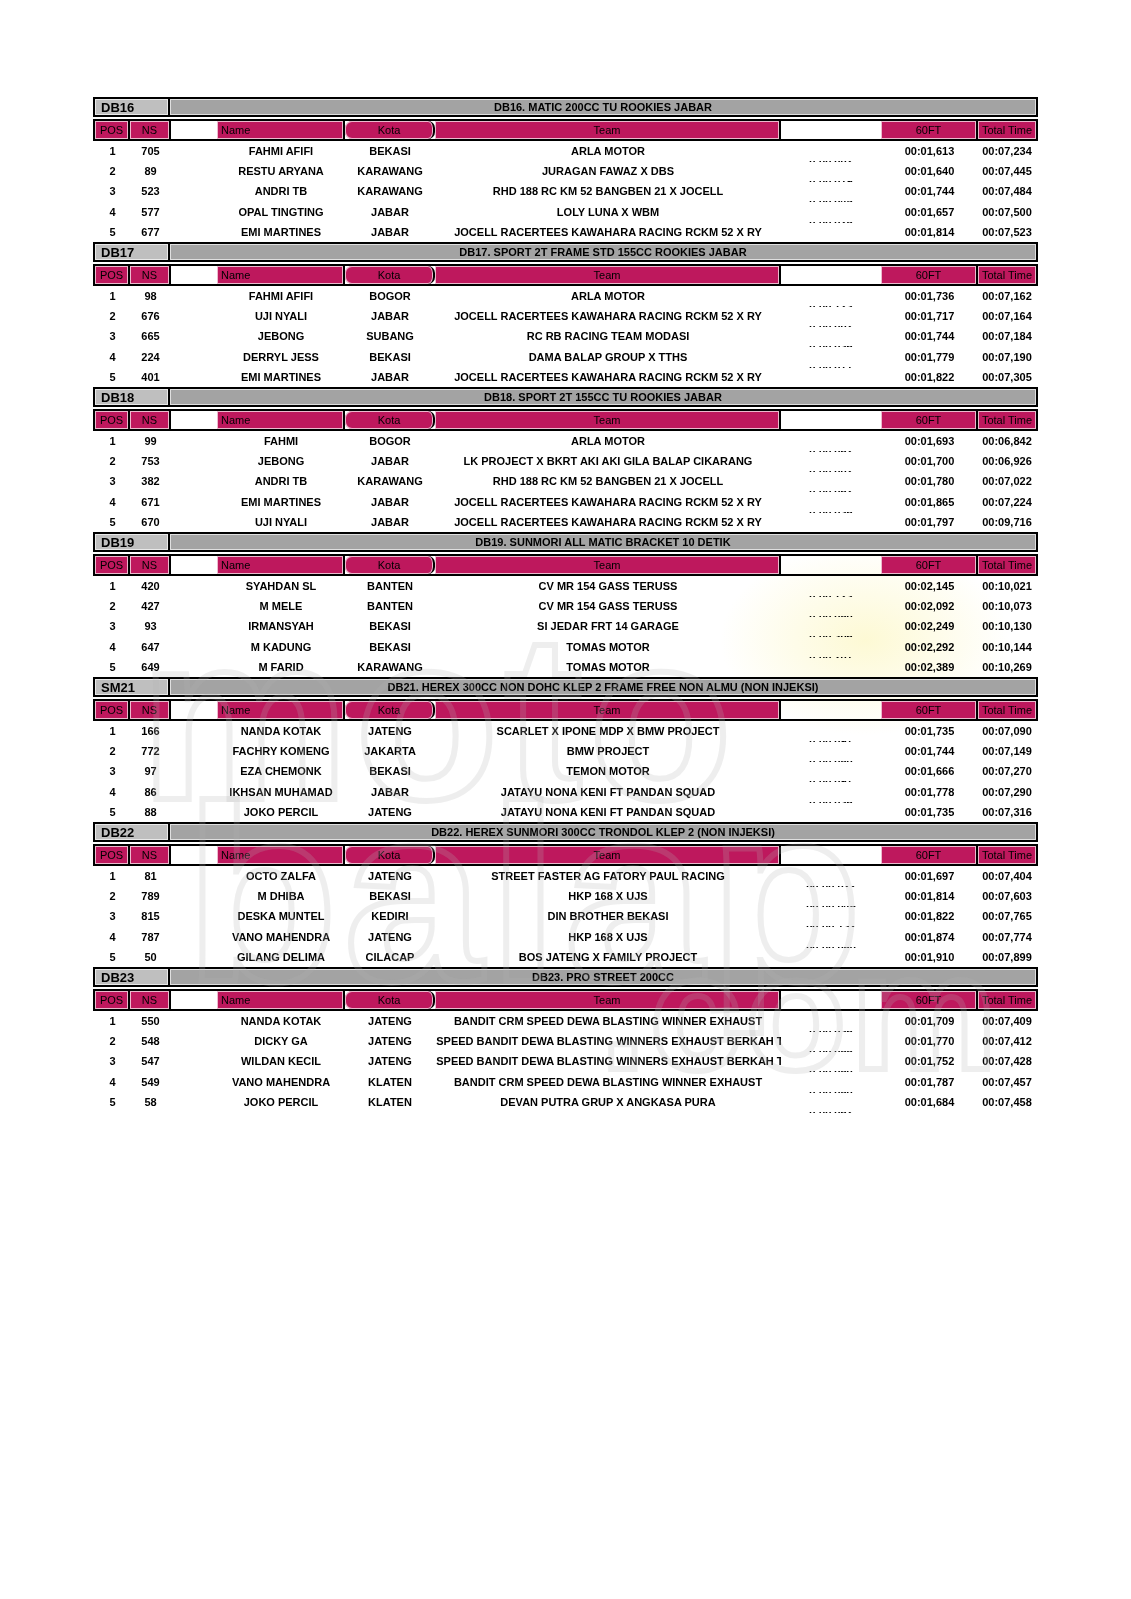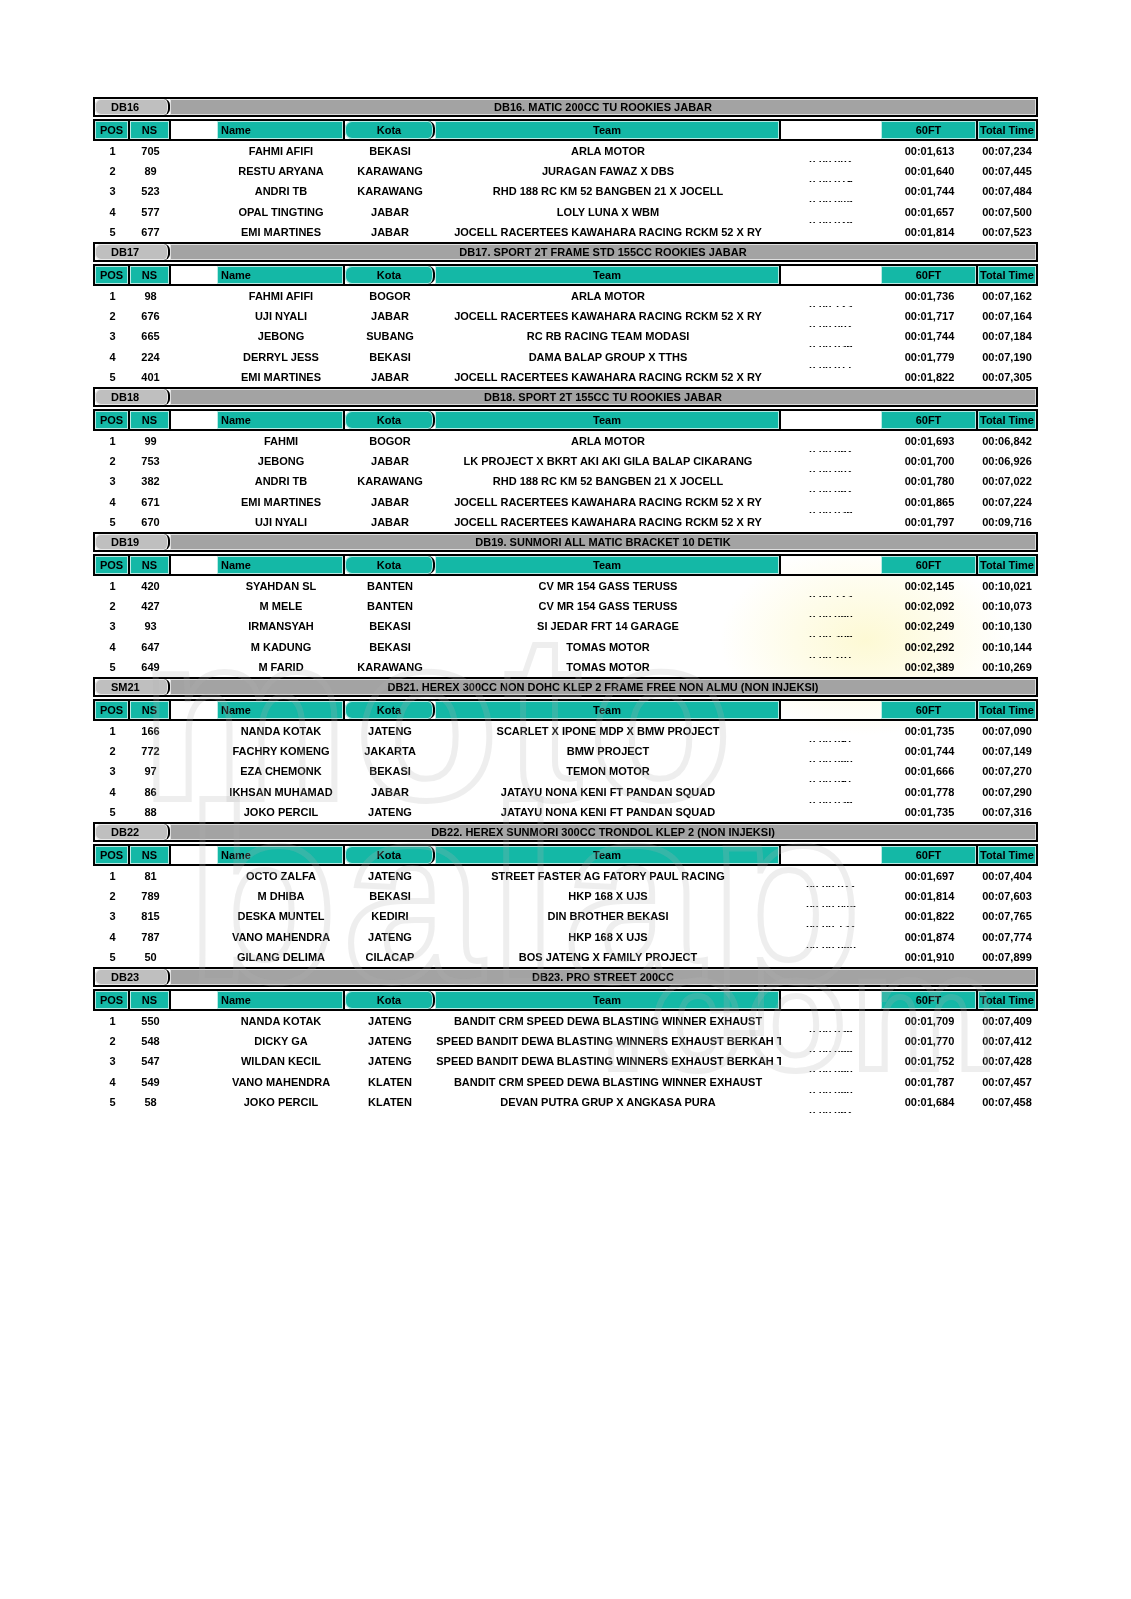--- a/index.html
+++ b/index.html
@@ -34,43 +34,43 @@
   .t-title{
     display:flex; height:20px; box-sizing:border-box;
     border:2px solid #000;
   }
   .t-code{
     flex:0 0 75px; box-sizing:border-box;
     border-right:2px solid #000;
     background:#bfbfbf;
     box-shadow: inset 0 0 0 1px rgba(255,255,255,0.65);
     display:flex; align-items:center;
-    padding-left:16px;
-    font-size:11px; font-weight:bold; color:#000;border-radius:6px;
+    padding-left:6px;
+    font-size:13px; font-weight:bold; color:#000;
   }
   .t-name{
     flex:1; box-sizing:border-box;
     background:#a3a3a3;
     box-shadow: inset 0 0 0 1px rgba(255,255,255,0.65);
     display:flex; align-items:center; justify-content:center;
     font-size:11px; font-weight:bold; color:#000;
     white-space:nowrap; overflow:hidden;
   }
   .t-gap{ height:2px; }
   .t-head{
     display:flex; height:22px; box-sizing:border-box;
     border:2px solid #000;
   }
   .hc{
     box-sizing:border-box;
-    background:#14b8a6;
+    background:#be185d;
     box-shadow: inset 0 0 0 1px rgba(255,255,255,0.7);
     border-right:2px solid #000;
     display:flex; align-items:center; justify-content:center;
-    font-size:11px; font-weight:bold; color:#000;
+    font-size:11px; font-weight:normal; color:#000;
     white-space:nowrap; overflow:hidden;
   }
   .hc:last-child{ border-right:none; }
   .hc.c2{ justify-content:flex-start; padding-left:4px; }
   .t-row{
     display:flex; height:20.2px;
     padding:0 2px; box-sizing:border-box;
   }
   .dc{
     box-sizing:border-box;

